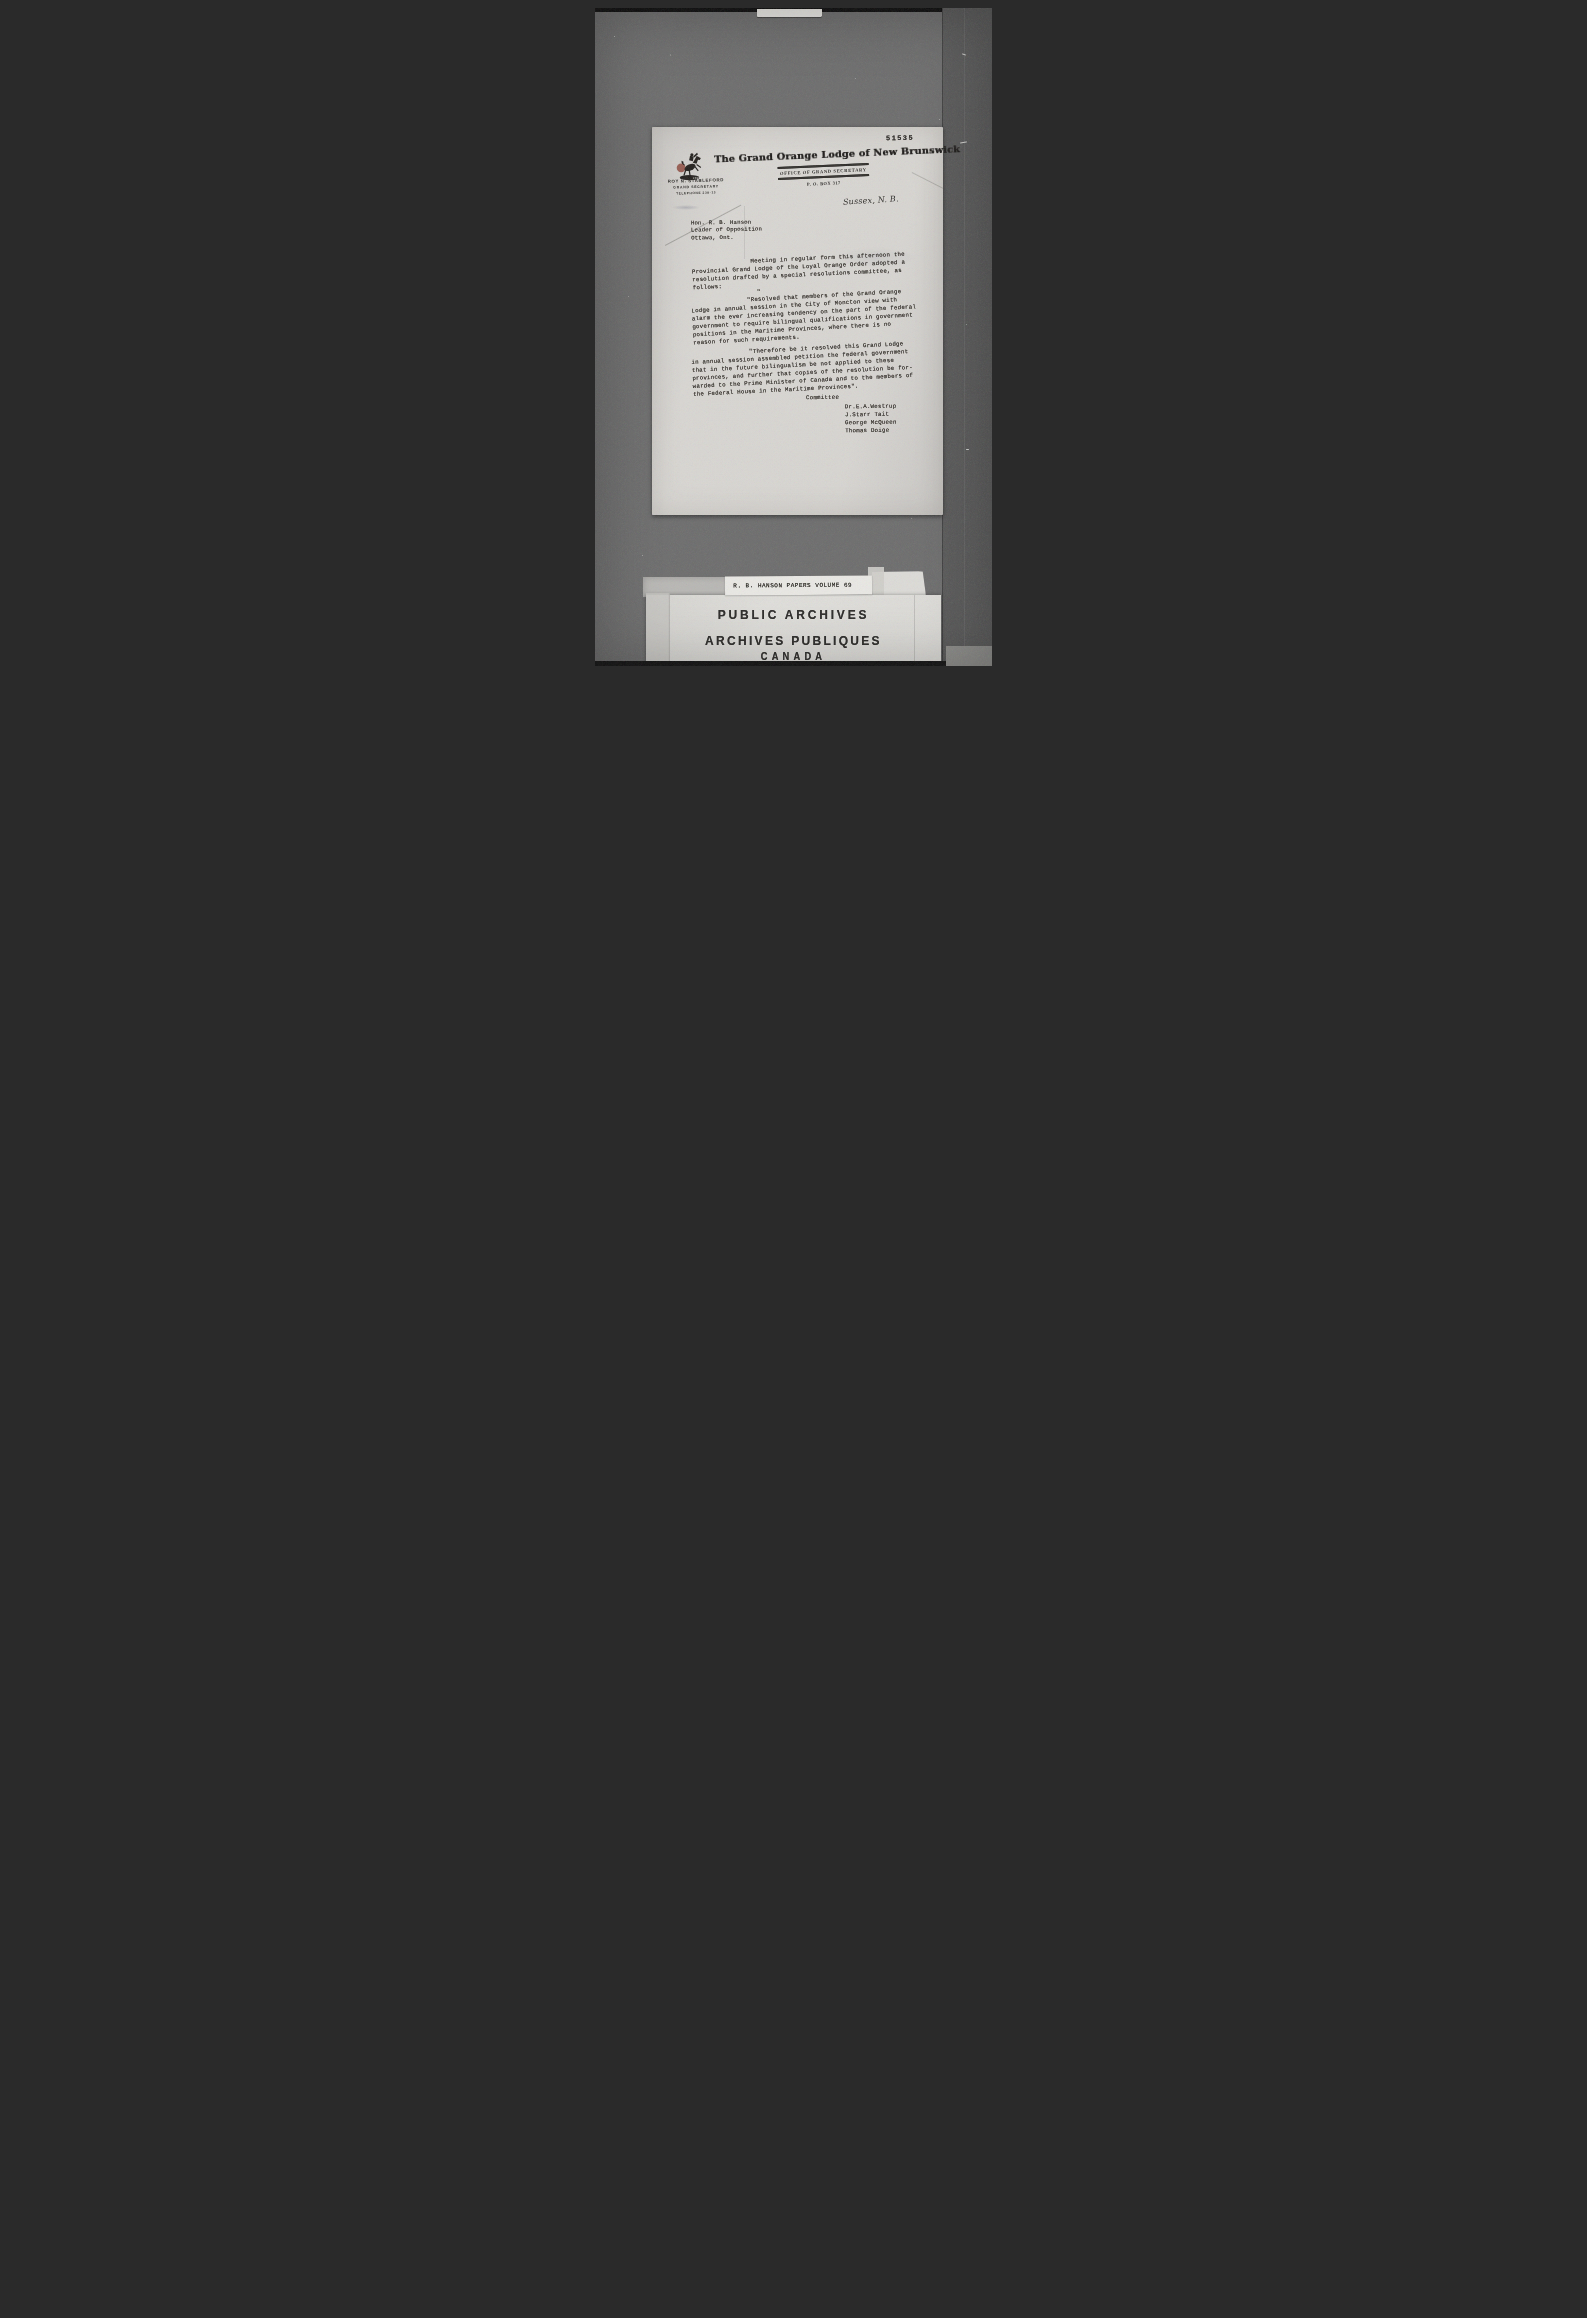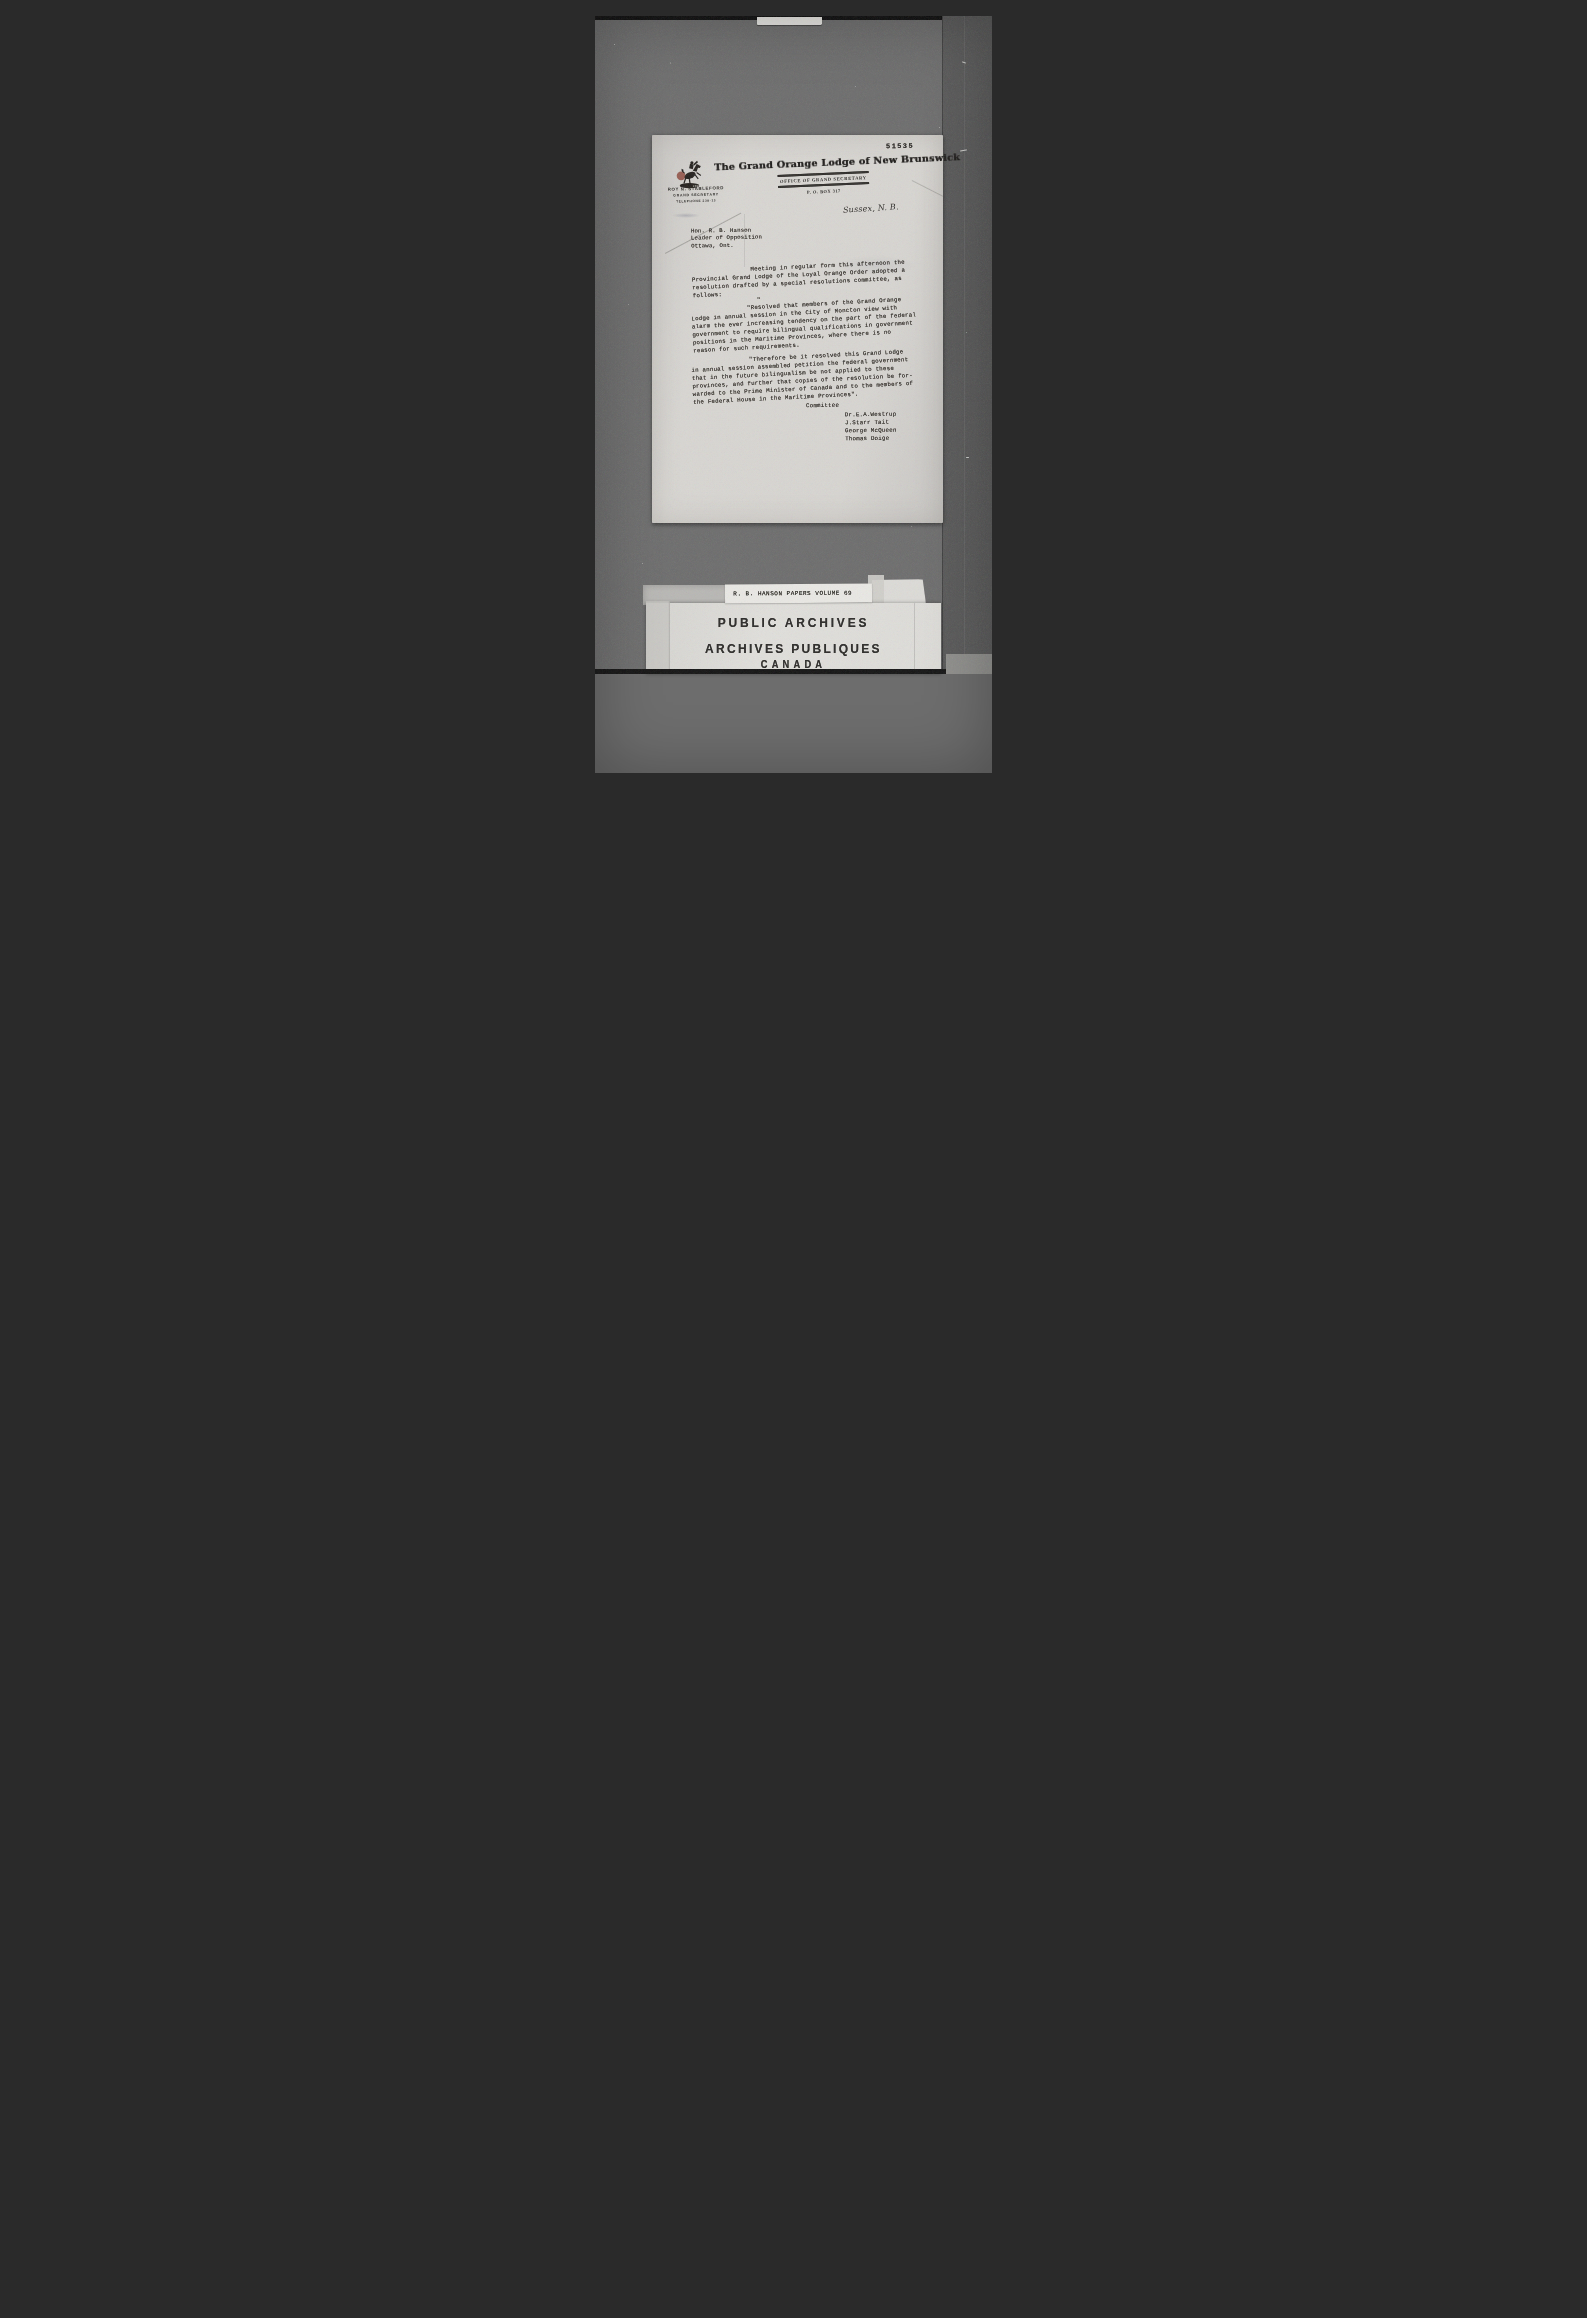--- a/index.html
+++ b/index.html
@@ -1,16 +1,16 @@
 <!DOCTYPE html>
 <html style="font-size:7.4px"><head>
 <meta charset="utf-8">
 <style>
   html,body{margin:0;padding:0;background:#2a2a2a;}
-  .stage{position:relative;width:397px;height:757px;margin:16px auto;background:#6d6d6d;
+  .stage{position:relative;width:397px;height:658px;margin:8px auto;background:#6d6d6d;
          overflow:hidden;font-family:"Liberation Mono",monospace;}
   .grain{position:absolute;inset:0;opacity:.10;pointer-events:none;z-index:50;}
   .vignette{position:absolute;inset:0;box-shadow:inset 0 0 65px rgba(0,0,0,.28);z-index:40;pointer-events:none;}
 
   
   .top-band{position:absolute;left:0;top:0;width:397px;height:4.2px;background:#0f0f0f;}
   .splice-tab{position:absolute;left:162px;top:1.4px;width:65px;height:8px;background:#e7e6e2;
               border-radius:0 0 1.4px 0.9px;box-shadow:0 0.5px 0.9px rgba(0,0,0,.4);}
   .right-column{position:absolute;right:0;top:0;width:49px;height:658px;background:#595959;
                 border-left:0.5px solid rgba(0,0,0,.28);}

